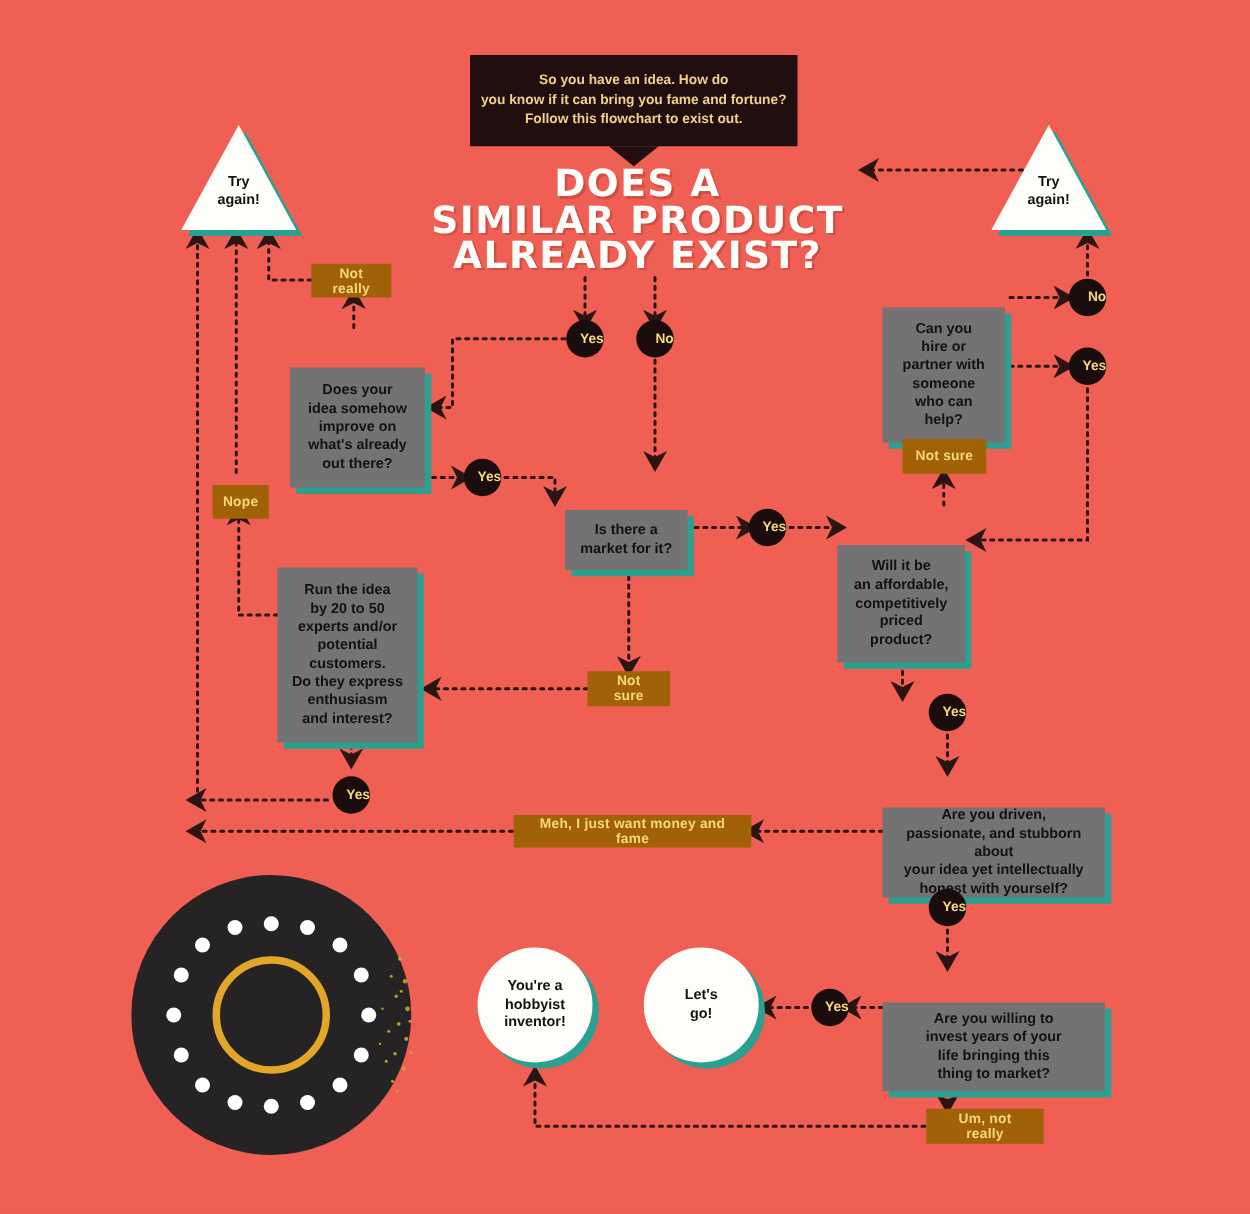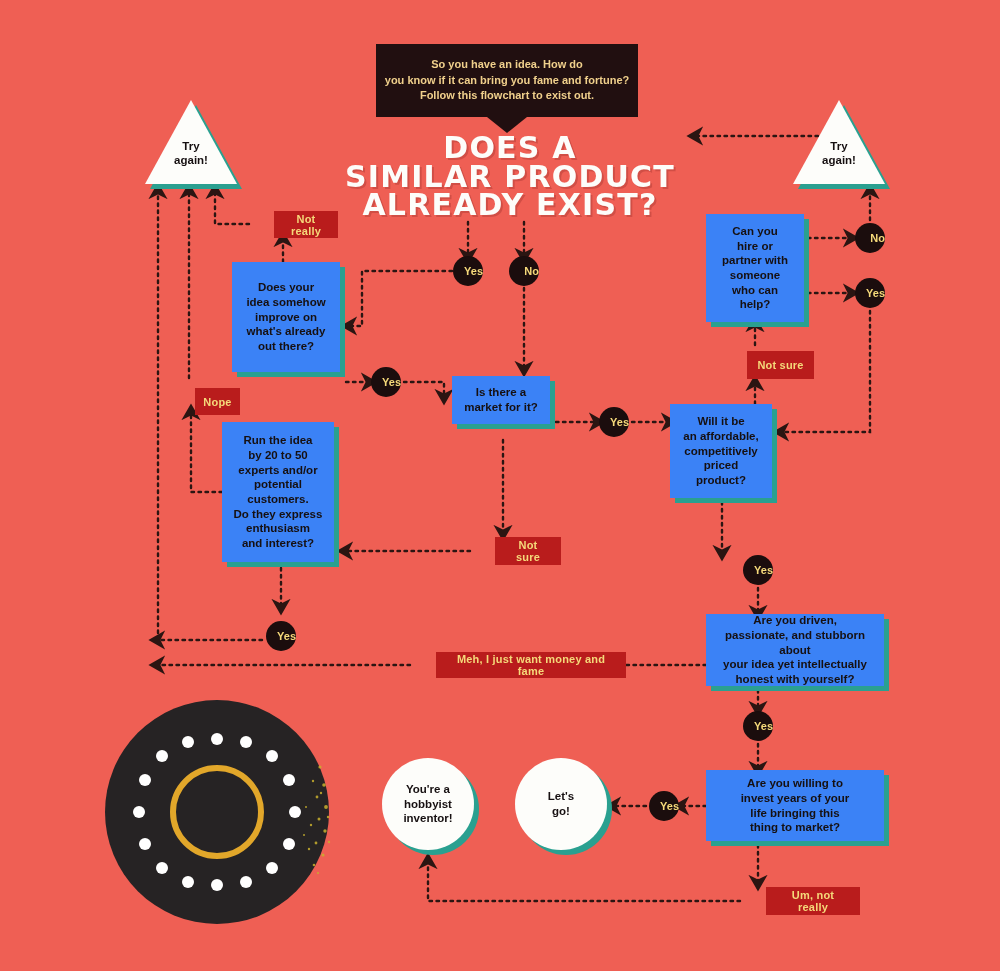--- a/index.html
+++ b/index.html
@@ -19,49 +19,49 @@
     position: absolute;
     left: 0; top: 0;
     width: 1000px;
     height: 971px;
     pointer-events: none;
   }
 
   
   .qbox {
     position: absolute;
-    background: #3b82f6;
+    background: #737373;
     box-shadow: 5px 5px 0 0 #2aa090;
     display: flex;
     align-items: center;
     justify-content: center;
     text-align: center;
     color: #161011;
     font-weight: bold;
     font-size: 11.5px;
     line-height: 1.28;
     padding: 6px 8px;
     box-sizing: border-box;
+    margin-top: 32px;
   }
 
   
   .chip {
     position: absolute;
-    background: #b91c1c;
+    background: #a16207;
     color: #f5d97a;
     font-weight: bold;
     font-size: 11px;
     display: flex;
     align-items: center;
     justify-content: center;
     text-align: center;
     letter-spacing: .2px;
     box-sizing: border-box;
     padding: 12px 10px;
-    margin-left: 25px;
   }
 
   
   .badge {
     position: absolute;
     background: #1b0d0d;
     color: #f5d97a;
     border-radius: 50%;
     display: flex;
     align-items: center;
@@ -277,21 +277,21 @@
     <div class="tri-face"></div>
     <div class="tri-text">Try<br>again!</div>
   </div>
 
   <div class="tri" style="left:793px; top:100px; width:92px; height:84px;">
     <div class="tri-shadow"></div>
     <div class="tri-face"></div>
     <div class="tri-text">Try<br>again!</div>
   </div>
 
-  <div class="qbox" style="left:232px; top:262px; width:108px; height:110px;">
+  <div class="qbox" style="left:232px; top:262px; width:108px; height:96px;">
     <span>Does your<br>idea somehow<br>improve on<br>what's already<br>out there?</span>
   </div>
 
   <div class="qbox" style="left:222px; top:422px; width:112px; height:140px;">
     <span>Run the idea<br>by 20 to 50<br>experts and/or<br>potential<br>customers.<br>Do they express<br>enthusiasm<br>and interest?</span>
   </div>
 
   <div class="qbox" style="left:452px; top:376px; width:98px; height:48px;">
     <span>Is there a<br>market for it?</span>
   </div>

